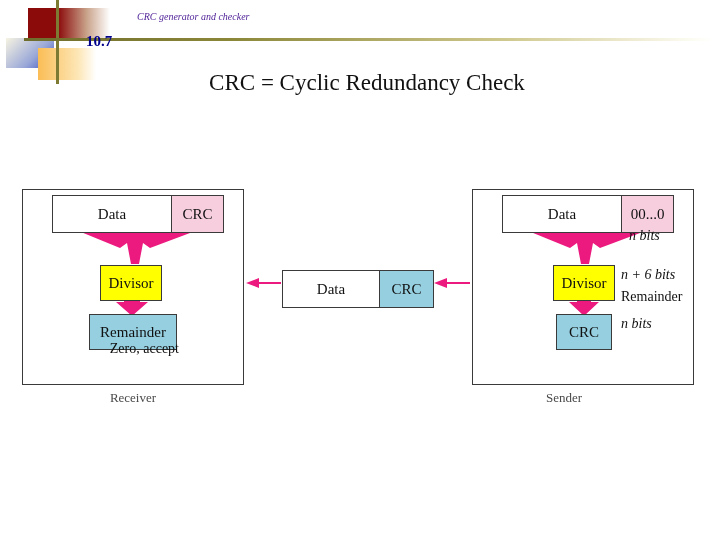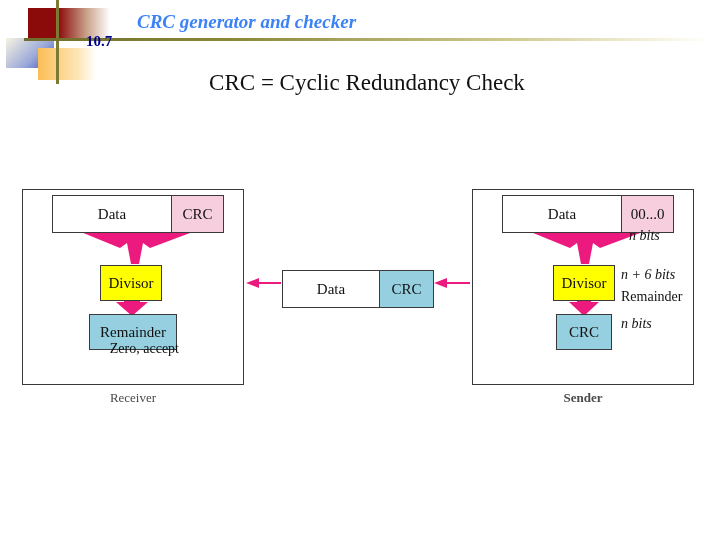--- a/index.html
+++ b/index.html
@@ -47,22 +47,22 @@
     position: absolute; left: 86px; top: 10px;
     font-family: "Liberation Serif", serif;
     font-weight: bold; 
     font-size: 15px; color: #00008B;
     letter-spacing: 0px;
     margin-top: 23px;
   }
   #slide-title {
     position: absolute; left: 137px; top: 11px;
     font-family: "Liberation Serif", serif;
-    font-weight: bold; font-style: italic;
-    font-size: 19px; color: #3b82f6;
+    font-weight: normal; font-style: italic;
+    font-size: 10px; color: #4c1d95;
   }
   #subtitle {
     position: absolute; left: 0px; top: 70px; width: 720px;
     text-align: center;
     font-family: "Liberation Serif", serif;
     font-size: 23px; color: #111111;
     padding-left: 14px;
     box-sizing: border-box;
   }
 
@@ -78,21 +78,21 @@
   #receiver-panel { left: 22px;  top: 189px; width: 222px; height: 196px; }
   #sender-panel   { left: 472px; top: 189px; width: 222px; height: 196px; }
 
   .panel-caption {
     position: absolute;
     font-family: "Liberation Serif", serif;
     font-size: 13px; color: #4a4a4a;
     width: 222px; text-align: center;
   }
   #receiver-caption { left: 22px;  top: 390px; }
-  #sender-caption   { left: 472px; top: 390px; font-weight: bold; }
+  #sender-caption   { left: 453px; top: 390px; }
 
   
   .bar {
     position: absolute;
     display: flex;
     border: 1px solid #3a3a3a;
     box-sizing: border-box;
     height: 38px;
     align-items: stretch;
   }

